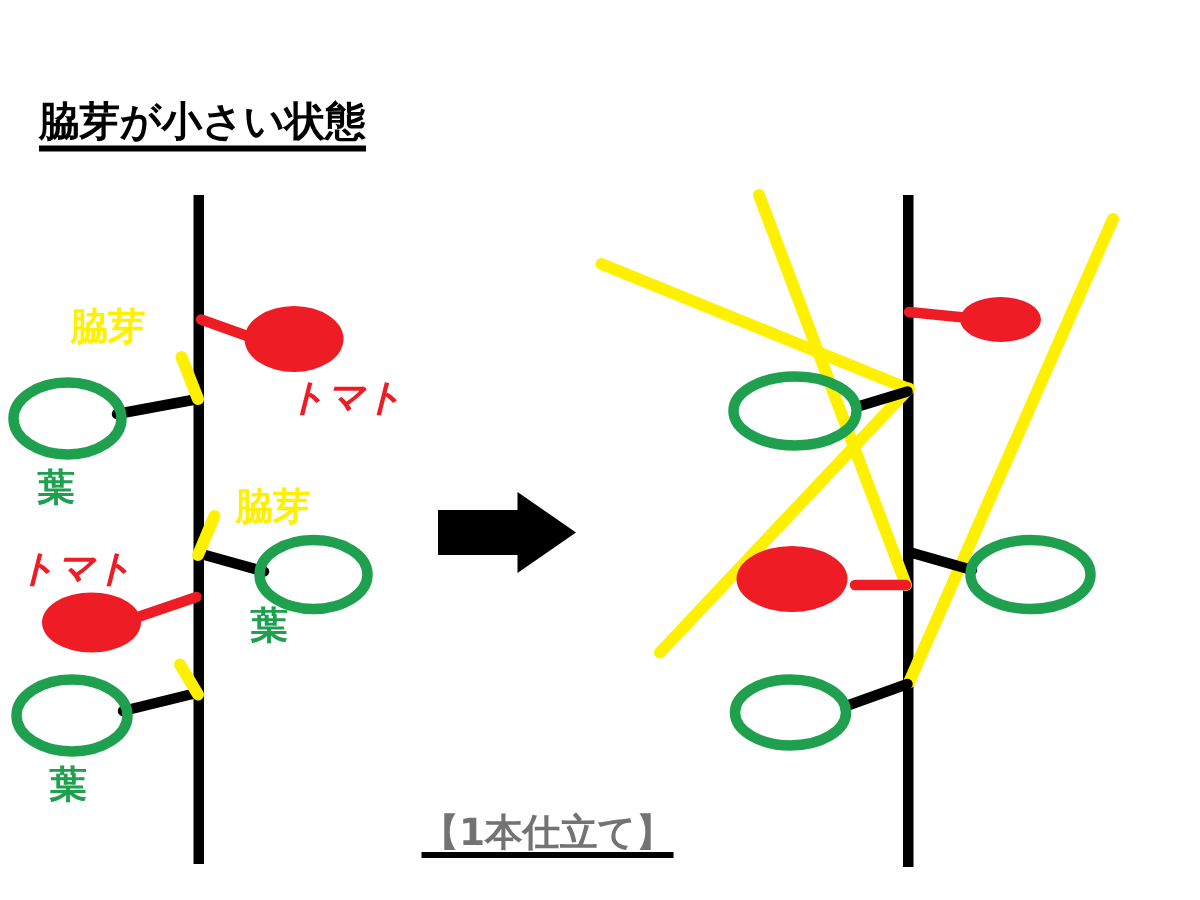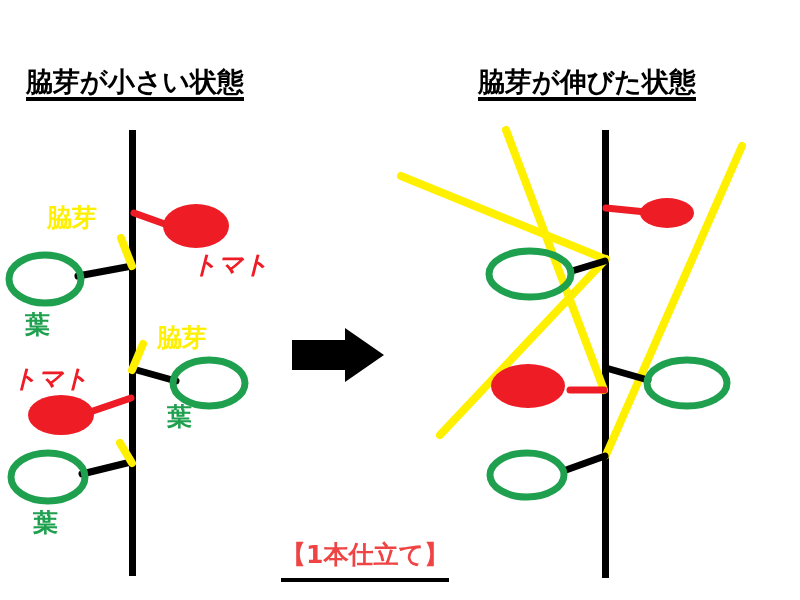--- a/index.html
+++ b/index.html
@@ -22,24 +22,24 @@
     padding-bottom:1px;
     line-height:1.05;
   }
   #title-left{left:26px;top:68px;}
   #title-right{left:478px;top:68px;}
 
   .cap{
     position:absolute;
     font-size:25px;
     font-weight:bold;
-    color:#ef4444;
+    color:#737373;
     white-space:nowrap;
     border-bottom:4px solid #000000;
-    padding-bottom:10px;
+    padding-bottom:0;
     line-height:1.05;
   }
   #caption{left:281px;top:542px;}
 
   .lab{
     position:absolute;
     font-size:25px;
     font-weight:bold;
     white-space:nowrap;
     line-height:1.0;
@@ -114,21 +114,20 @@
       <line x1="606" y1="368" x2="648" y2="380" stroke="#000000" stroke-width="7" stroke-linecap="round"></line>
       <ellipse cx="687" cy="383" rx="40" ry="23" fill="none" stroke="#1FA04F" stroke-width="7"></ellipse>
 
       <line x1="605" y1="456" x2="566" y2="470" stroke="#000000" stroke-width="7" stroke-linecap="round"></line>
       <ellipse cx="527" cy="475" rx="37" ry="22" fill="none" stroke="#1FA04F" stroke-width="7"></ellipse>
     </g>
   </svg>
 
   <div class="ttl" id="title-left">脇芽が小さい状態</div>
 
-  <div class="ttl" id="title-right">脇芽が伸びた状態</div>
 
   <div class="lab lab-yellow" id="lbl-wakime-1">脇芽</div>
 
   <div class="lab lab-green" id="lbl-ha-1">葉</div>
 
   <div class="lab lab-red" id="lbl-tomato-1">トマト</div>
 
   <div class="lab lab-yellow" id="lbl-wakime-2">脇芽</div>
 
   <div class="lab lab-red" id="lbl-tomato-2">トマト</div>

